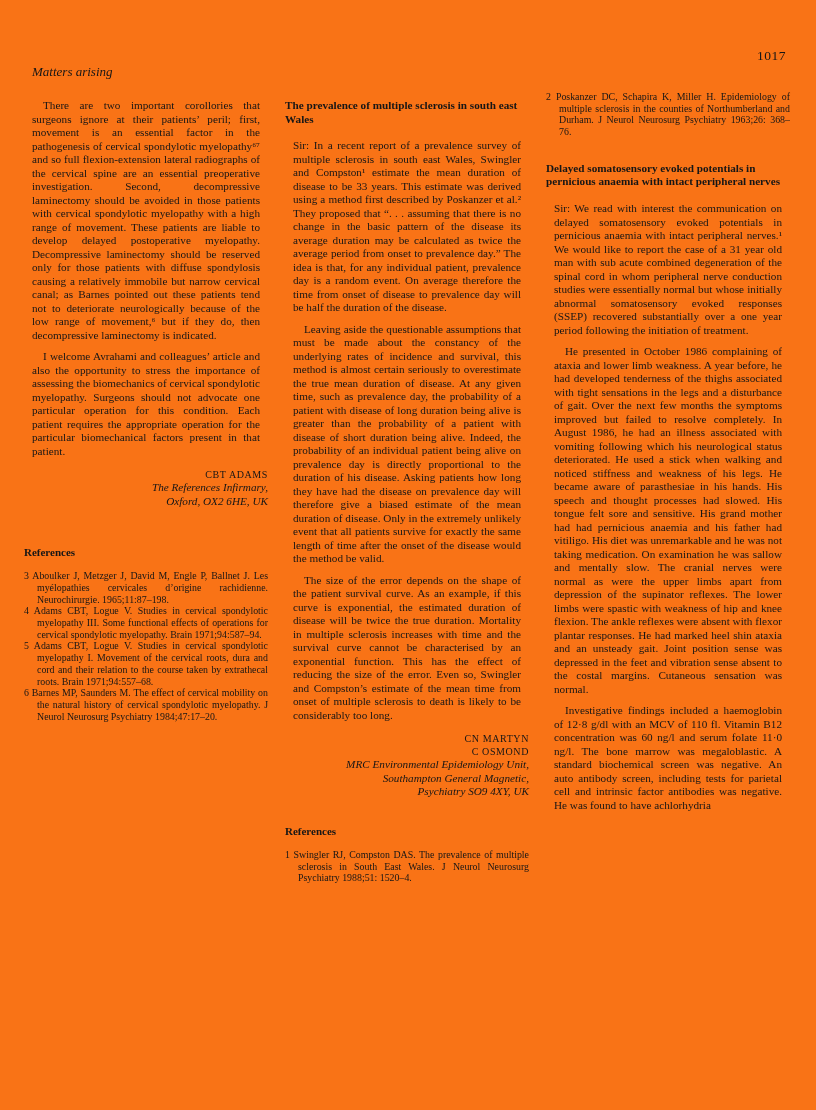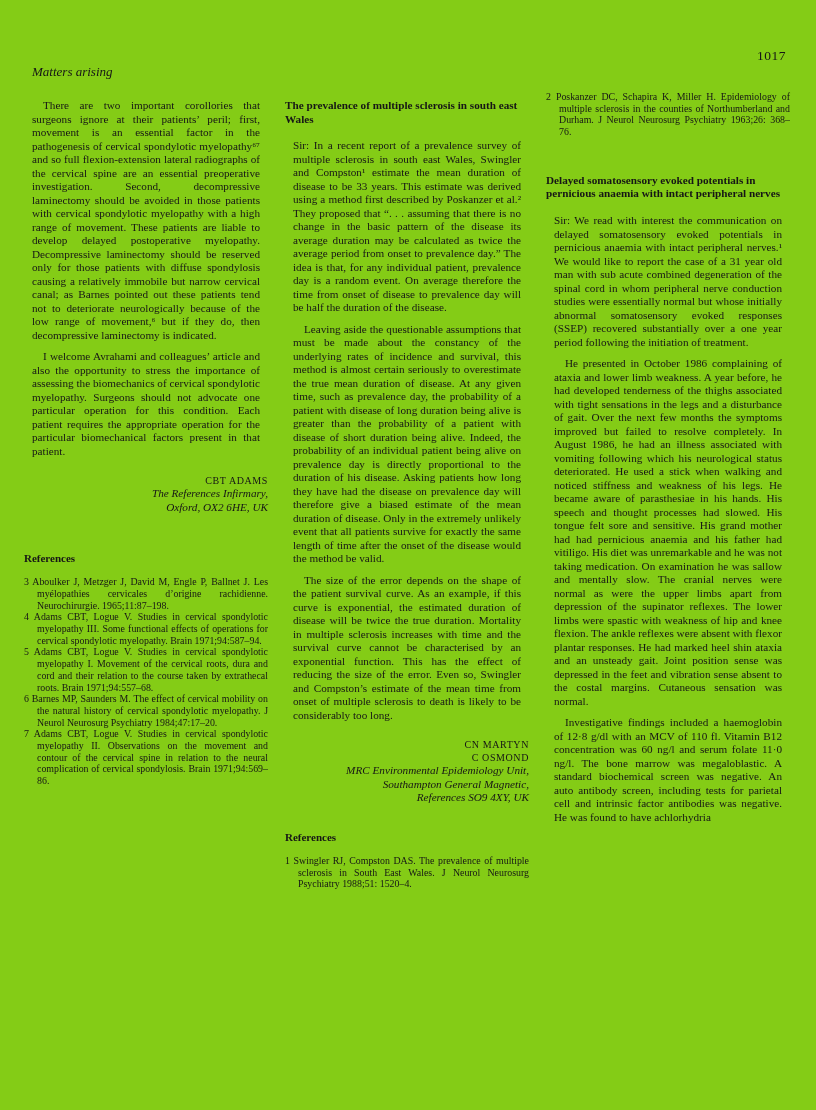--- a/index.html
+++ b/index.html
@@ -1,21 +1,21 @@
 <!DOCTYPE html>
 <html><head>
 <meta charset="utf-8">
 <style>
   html, body { margin: 0; padding: 0; background: #e8e6e0; }
   .page {
     position: relative;
     width: 816px;
     height: 1110px;
     margin: 0 auto;
-    background: #84cc16;
+    background: #f97316;
     color: #161616;
     font-family: "Liberation Serif", "DejaVu Serif", serif;
     overflow: hidden;
   }
   .page-number {
     position: absolute;
     top: 48px;
     right: 30px;
     font-size: 13.5px;
     letter-spacing: 0.5px;
@@ -46,21 +46,21 @@
   }
   .par.indent { text-indent: 11px; }
 
   .letter-title {
     font-weight: bold;
     font-size: 11.2px;
     line-height: 13.6px;
     margin: 8px 0 13px 0;
   }
 
-  .sig-block { text-align: right; margin-top: 16px; }
+  .sig-block { text-align: right; margin-top: 10px; }
   .sig-name {
     font-size: 10px;
     letter-spacing: 0.6px;
     line-height: 13px;
   }
   .affil-line {
     font-style: italic;
     font-size: 11.2px;
     line-height: 13.6px;
   }
@@ -74,21 +74,21 @@
   }
   .col2 .refs-heading { margin-top: 26px; }
   .ref {
     font-size: 9.9px;
     line-height: 11.7px;
     text-align: justify;
     padding-left: 13px;
     text-indent: -13px;
     margin: 0;
   }
-  .cont-ref { margin-bottom: 36px; }
+  .cont-ref { margin-bottom: 24px; }
 </style>
 </head>
 <body>
 
 <div class="page">
 
   <div class="page-number">1017</div>
   <div class="running-head">Matters arising</div>
 
   <div class="columns">
@@ -102,37 +102,36 @@
         <div class="affil-line">The References Infirmary,</div>
         <div class="affil-line">Oxford, OX2 6HE, UK</div>
       </div>
 
       <div class="refs-heading">References</div>
       <div>
         <p class="ref">3 Aboulker J, Metzger J, David M, Engle P, Ballnet J. Les myélopathies cervicales d’origine rachidienne. Neurochirurgie. 1965;11:87–198.</p>
         <p class="ref">4 Adams CBT, Logue V. Studies in cervical spondylotic myelopathy III. Some functional effects of operations for cervical spondylotic myelopathy. Brain 1971;94:587–94.</p>
         <p class="ref">5 Adams CBT, Logue V. Studies in cervical spondylotic myelopathy I. Movement of the cervical roots, dura and cord and their relation to the course taken by extrathecal roots. Brain 1971;94:557–68.</p>
         <p class="ref">6 Barnes MP, Saunders M. The effect of cervical mobility on the natural history of cervical spondylotic myelopathy. J Neurol Neurosurg Psychiatry 1984;47:17–20.</p>
-        <p class="ref">7 Adams CBT, Logue V. Studies in cervical spondylotic myelopathy II. Observations on the movement and contour of the cervical spine in relation to the neural complication of cervical spondylosis. Brain 1971;94:569–86.</p>
       </div>
     </section>
 
     <section class="col col2">
       <h2 class="letter-title">The prevalence of multiple sclerosis in south east Wales</h2>
 
       <p class="par">Sir: In a recent report of a prevalence survey of multiple sclerosis in south east Wales, Swingler and Compston¹ estimate the mean duration of disease to be 33 years. This estimate was derived using a method first described by Poskanzer et al.² They proposed that “. . . assuming that there is no change in the basic pattern of the disease its average duration may be calculated as twice the average period from onset to prevalence day.” The idea is that, for any individual patient, prevalence day is a random event. On average therefore the time from onset of disease to prevalence day will be half the duration of the disease.</p>
       <p class="par indent">Leaving aside the questionable assumptions that must be made about the constancy of the underlying rates of incidence and survival, this method is almost certain seriously to overestimate the true mean duration of disease. At any given time, such as prevalence day, the probability of a patient with disease of long duration being alive is greater than the probability of a patient with disease of short duration being alive. Indeed, the probability of an individual patient being alive on prevalence day is directly proportional to the duration of his disease. Asking patients how long they have had the disease on prevalence day will therefore give a biased estimate of the mean duration of disease. Only in the extremely unlikely event that all patients survive for exactly the same length of time after the onset of the disease would the method be valid.</p>
       <p class="par indent">The size of the error depends on the shape of the patient survival curve. As an example, if this curve is exponential, the estimated duration of disease will be twice the true duration. Mortality in multiple sclerosis increases with time and the survival curve cannot be characterised by an exponential function. This has the effect of reducing the size of the error. Even so, Swingler and Compston’s estimate of the mean time from onset of multiple sclerosis to death is likely to be considerably too long.</p>
 
       <div class="sig-block">
         <div class="sig-name">CN MARTYN</div>
         <div class="sig-name">C OSMOND</div>
         <div class="affil-line">MRC Environmental Epidemiology Unit,</div>
         <div class="affil-line">Southampton General Magnetic,</div>
-        <div class="affil-line">References SO9 4XY, UK</div>
+        <div class="affil-line">Psychiatry SO9 4XY, UK</div>
       </div>
 
       <div class="refs-heading">References</div>
       <div>
         <p class="ref">1 Swingler RJ, Compston DAS. The prevalence of multiple sclerosis in South East Wales. J Neurol Neurosurg Psychiatry 1988;51: 1520–4.</p>
       </div>
     </section>
 
     <section class="col col3">
       <p class="ref cont-ref">2 Poskanzer DC, Schapira K, Miller H. Epidemiology of multiple sclerosis in the counties of Northumberland and Durham. J Neurol Neurosurg Psychiatry 1963;26: 368–76.</p>

